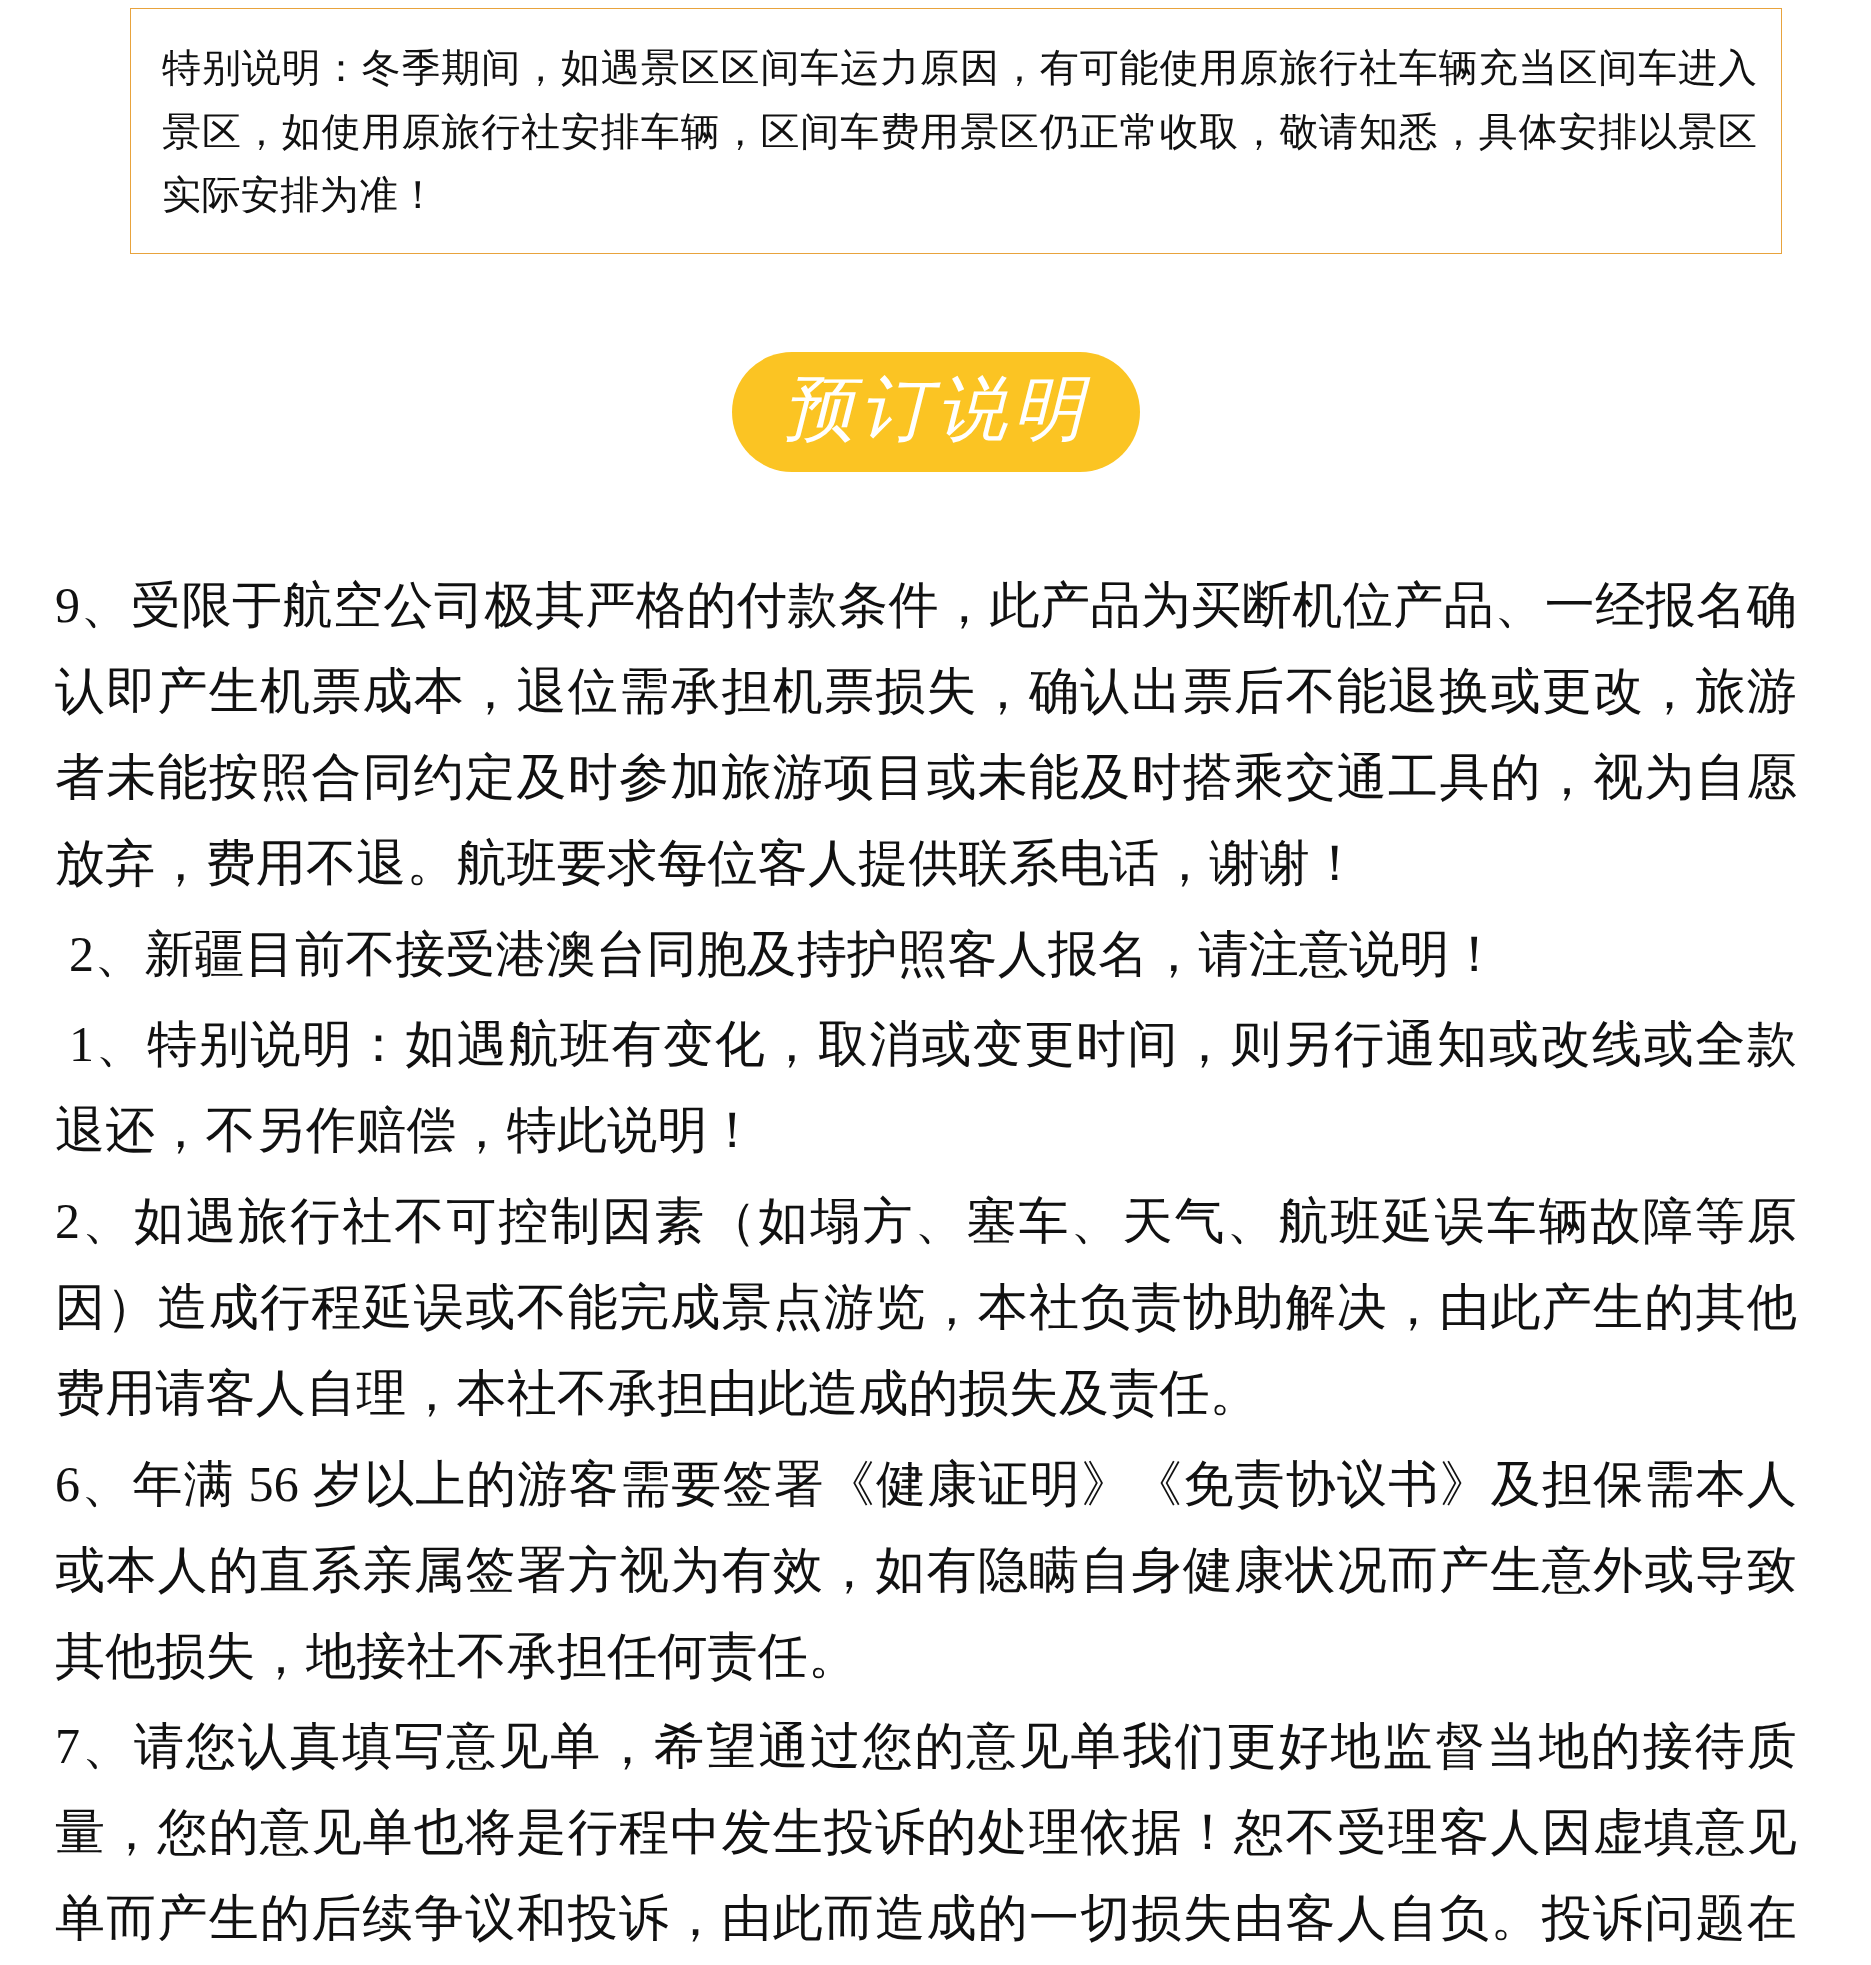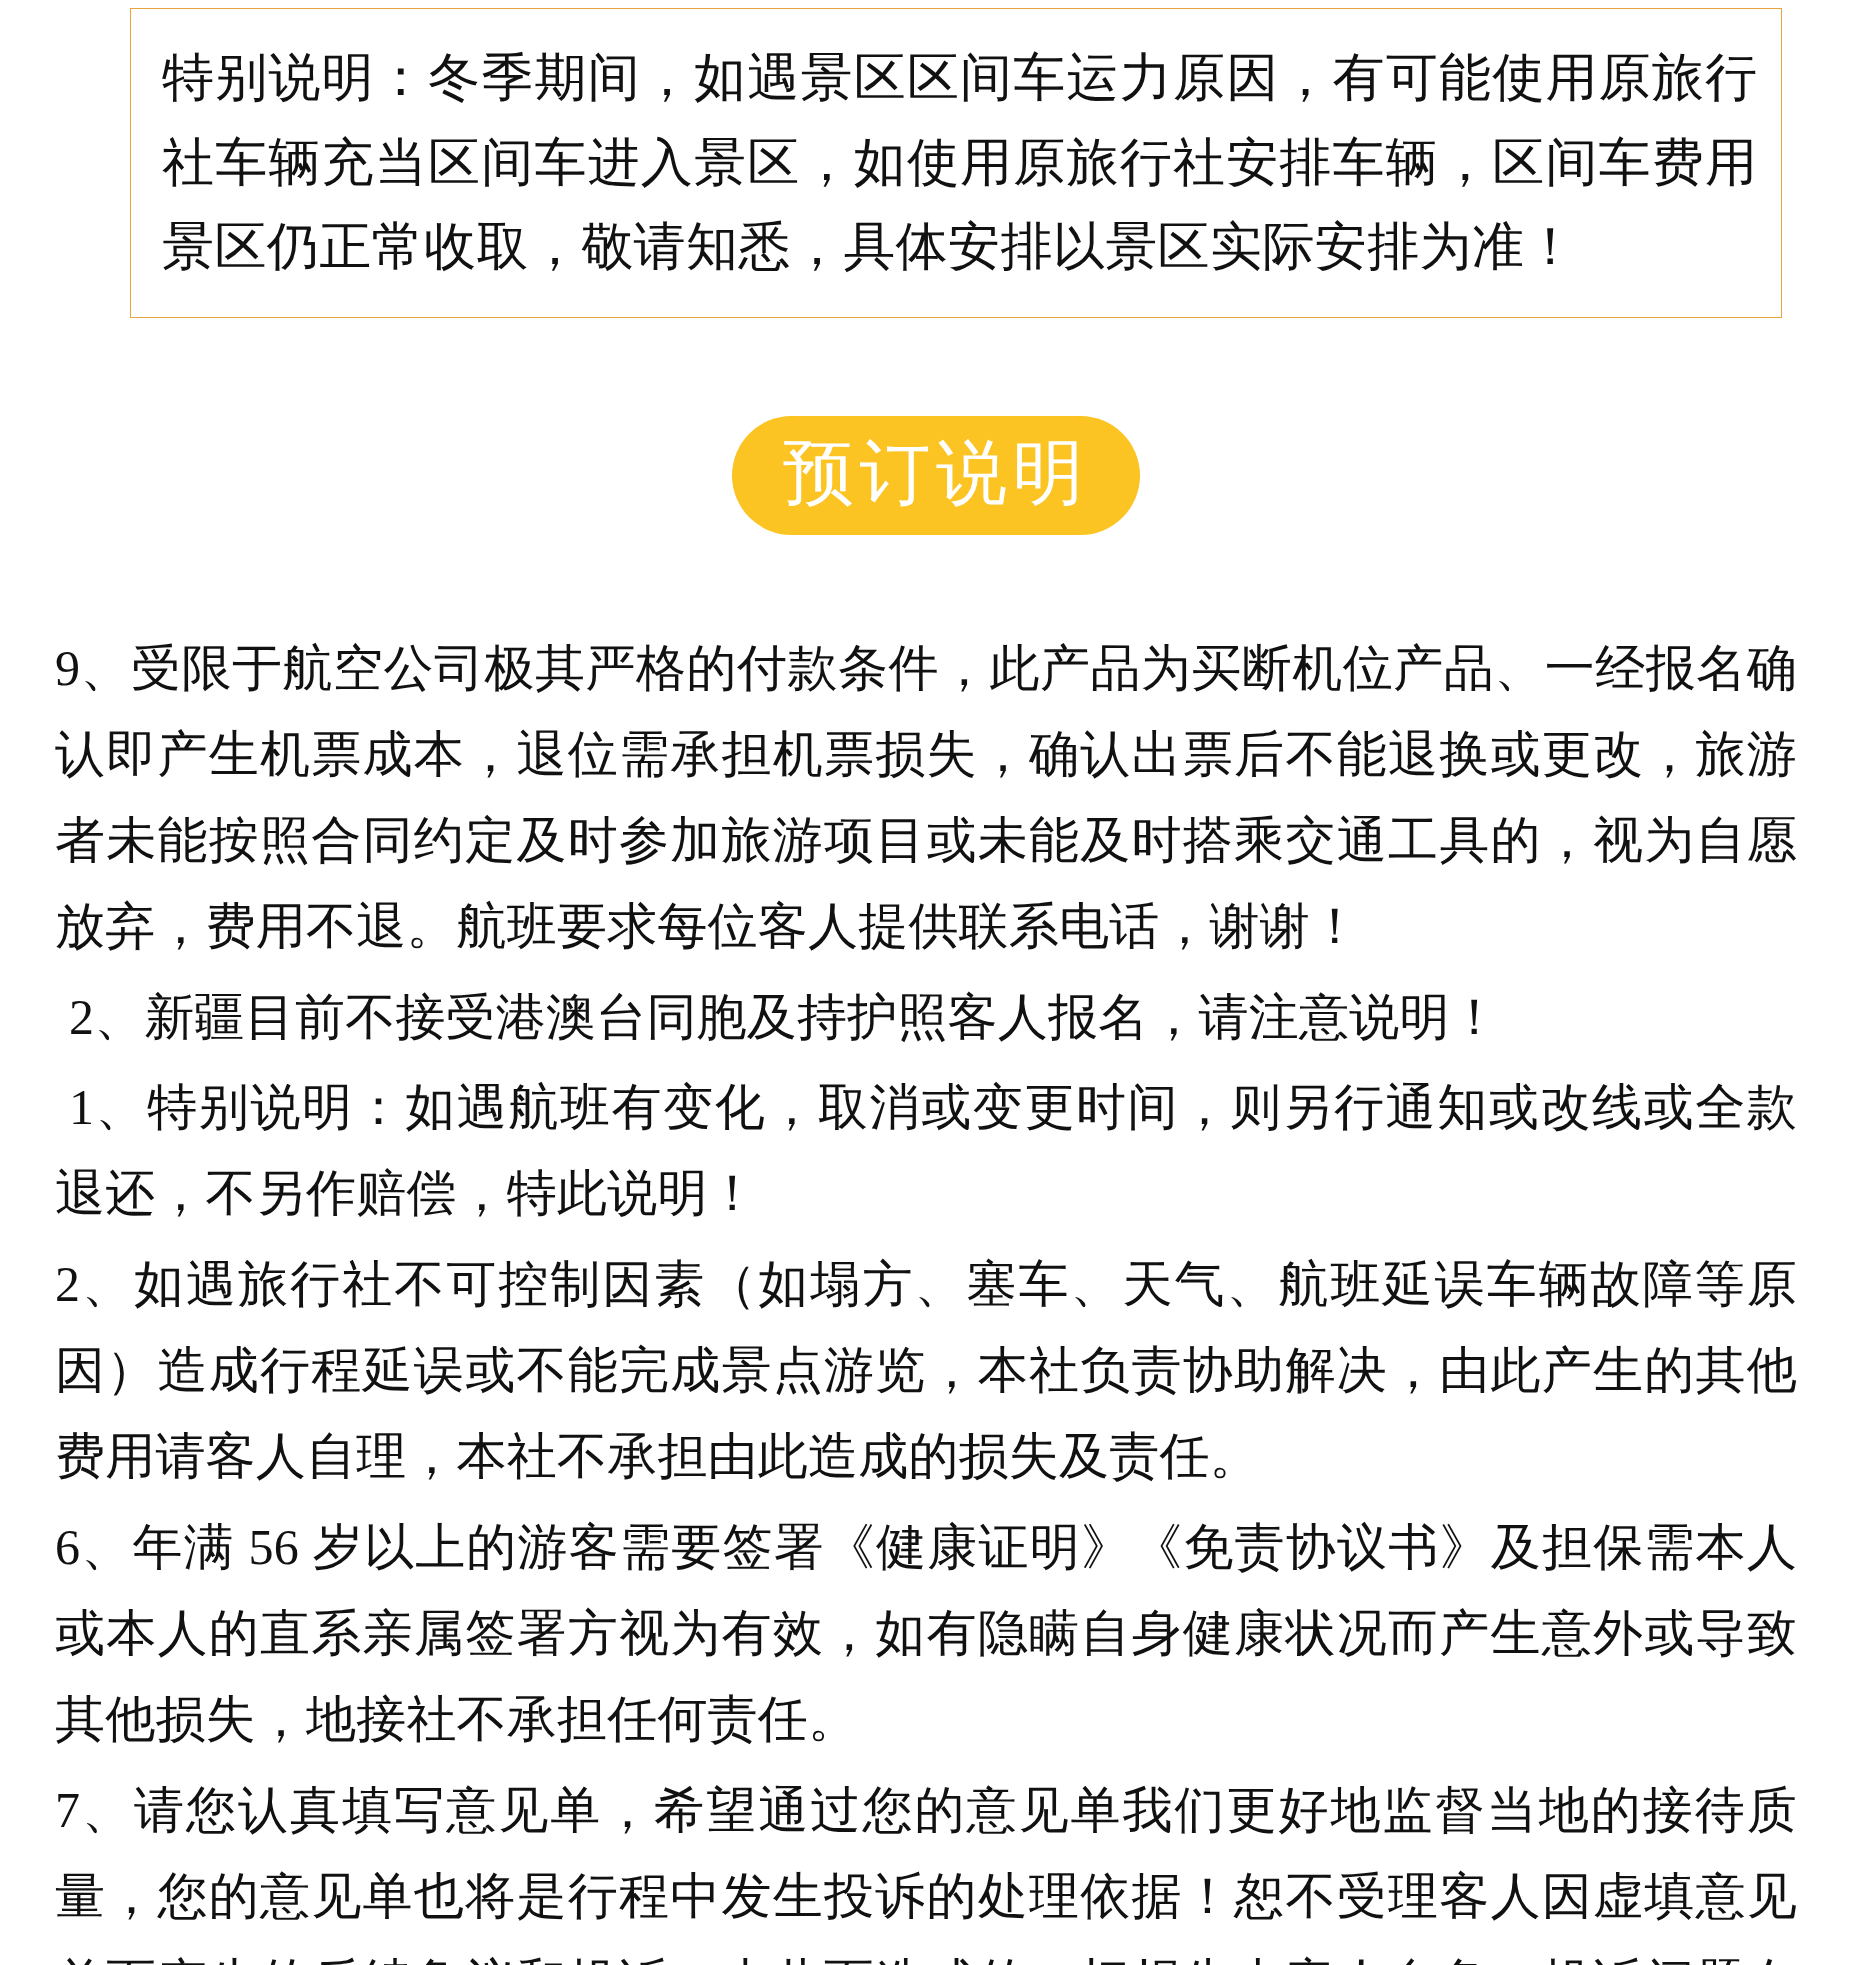--- a/index.html
+++ b/index.html
@@ -23,35 +23,36 @@
   
   .notice-wrap {
     padding: 7.9px 90px 0 130px;
   }
   .notice-box {
     border: 1.6px solid #e8a33d;
     box-sizing: border-box;
     padding: 27.5px 23.6px 27.5px 31px;
   }
   .notice-text {
-    font-size: 52px;
+    font-size: 39px;
     line-height: 1.62;
     letter-spacing: 0.4px;
     color: #111111;
     text-align: justify;
     font-family: "Liberation Serif", "DejaVu Serif", serif;
   }
 
   
   .title-zone {
     display: flex;
     justify-content: center;
     align-items: center;
     margin-top: 98px;
     margin-bottom: 90px;
+    font-style: italic;
   }
   .title-pill {
     background: #fbc423;
     border-radius: 83px;
     padding: 18px 51px 22px 51px;
     display: inline-block;
   }
   .title-pill .title-text {
     color: #ffffff;
     font-size: 71px;

